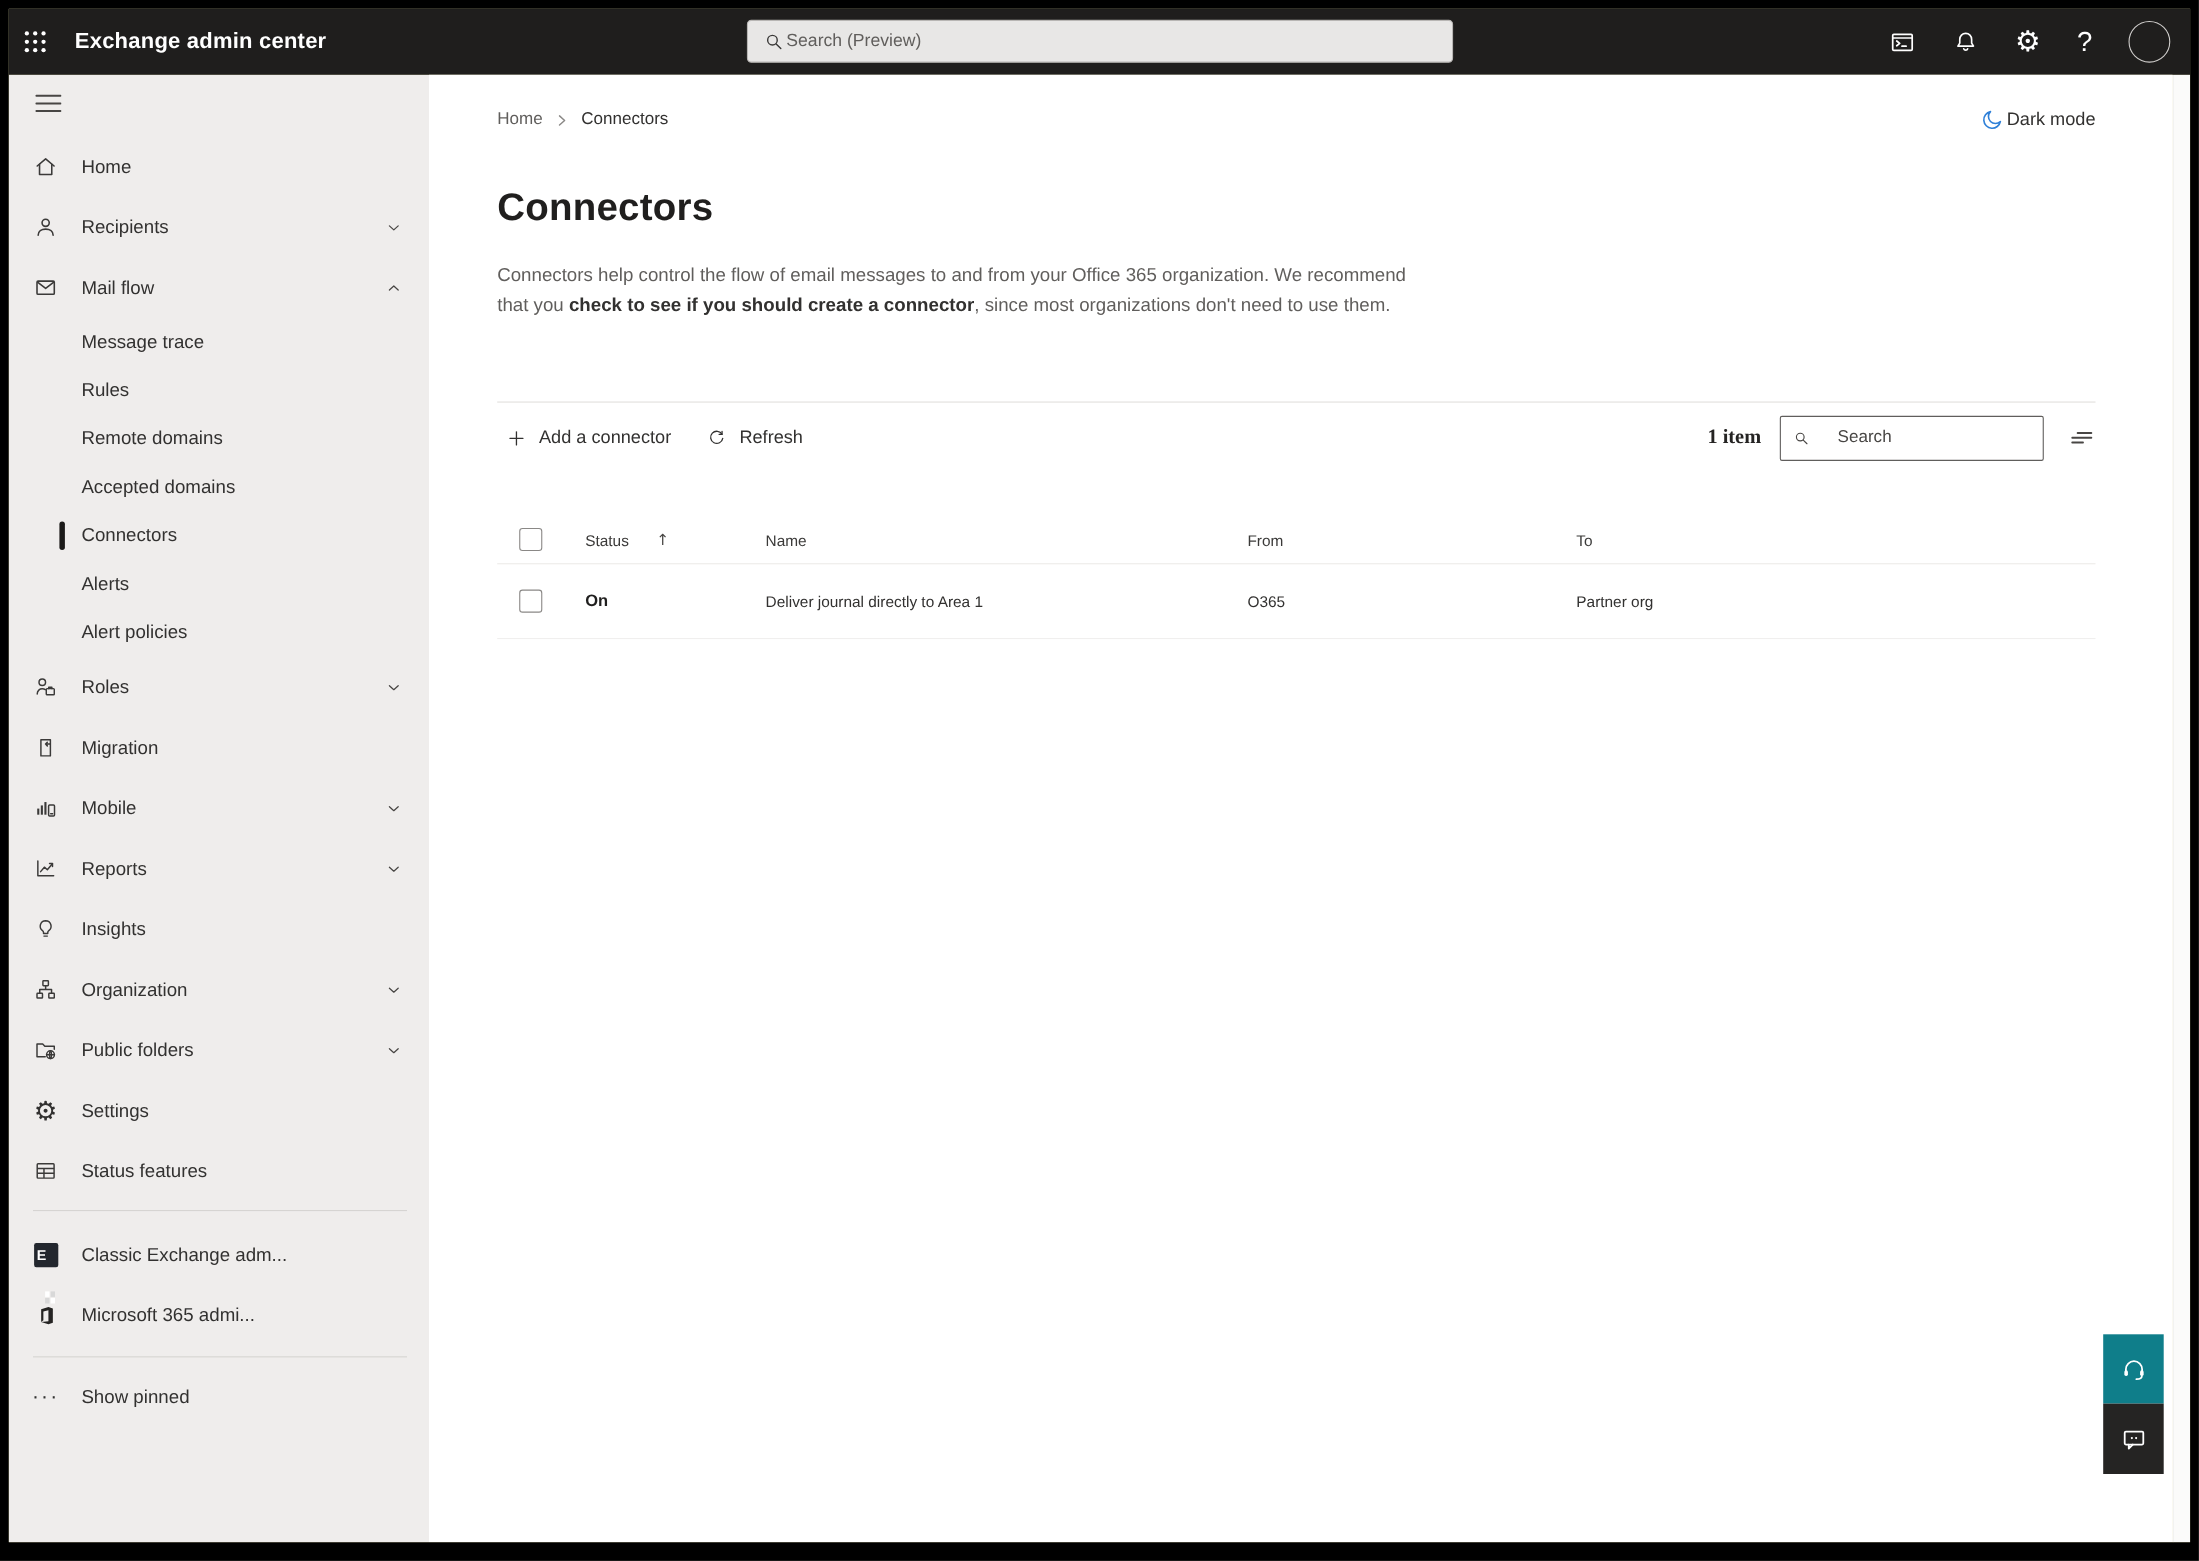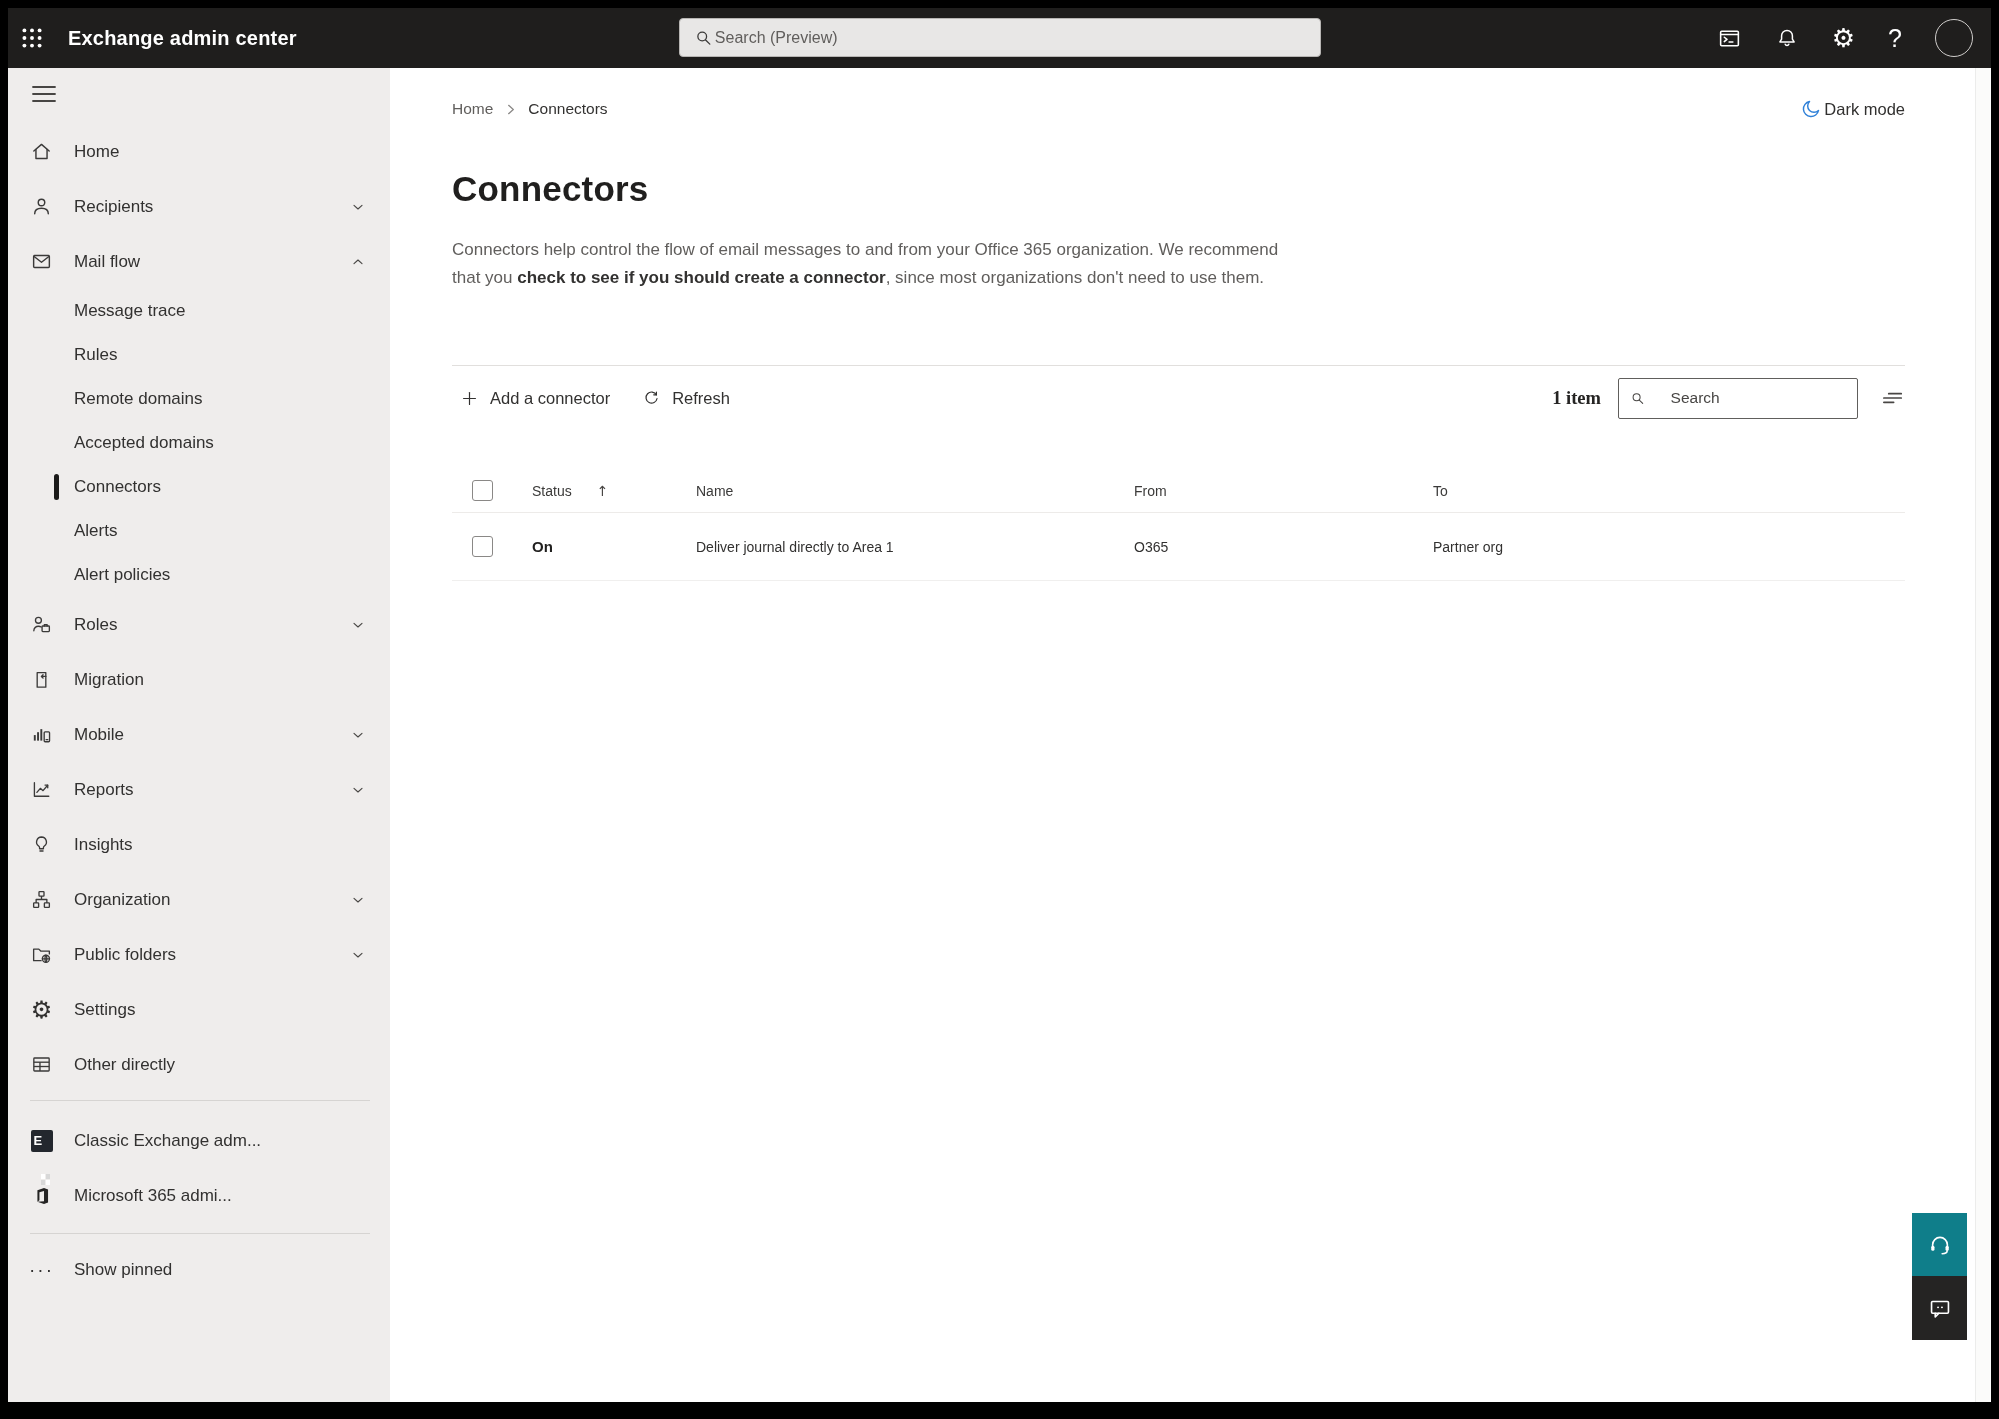--- a/index.html
+++ b/index.html
@@ -362,21 +362,21 @@
 
         <div class="nav-item">
           <span class="ico">
             <svg width="23" height="23" viewBox="0 0 24 24" fill="none" stroke="#3b3a39" stroke-width="1.4" stroke-linejoin="round">
               <rect x="4" y="5.2" width="16" height="13.6" rx="0.8"></rect>
               <line x1="4" y1="9.6" x2="20" y2="9.6"></line>
                 <line x1="4" y1="14.1" x2="20" y2="14.1"></line>
               <line x1="10.4" y1="9.6" x2="10.4" y2="18.8"></line>
             </svg>
           </span>
-          <span>Other directly</span>
+          <span>Status features</span>
         </div>
 
         <div class="side-divider"></div>
 
         <div class="nav-item">
           <span class="ico">
             <span class="exch-logo">
                 <span class="e">E</span>
                 <span class="grid"></span>
               </span>

